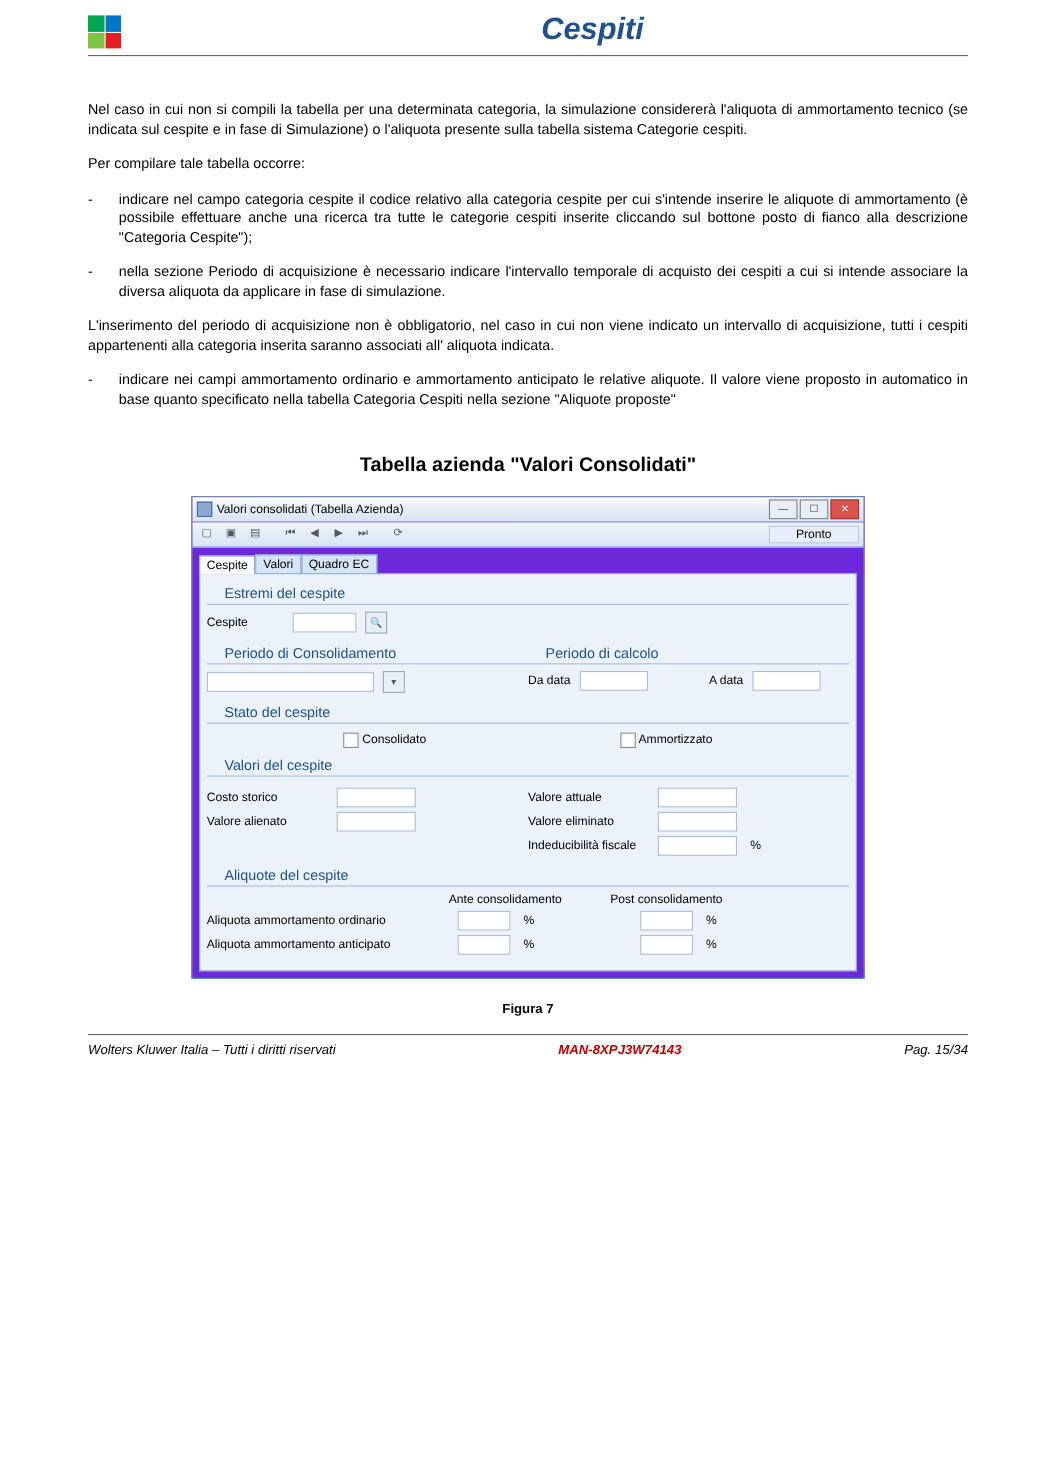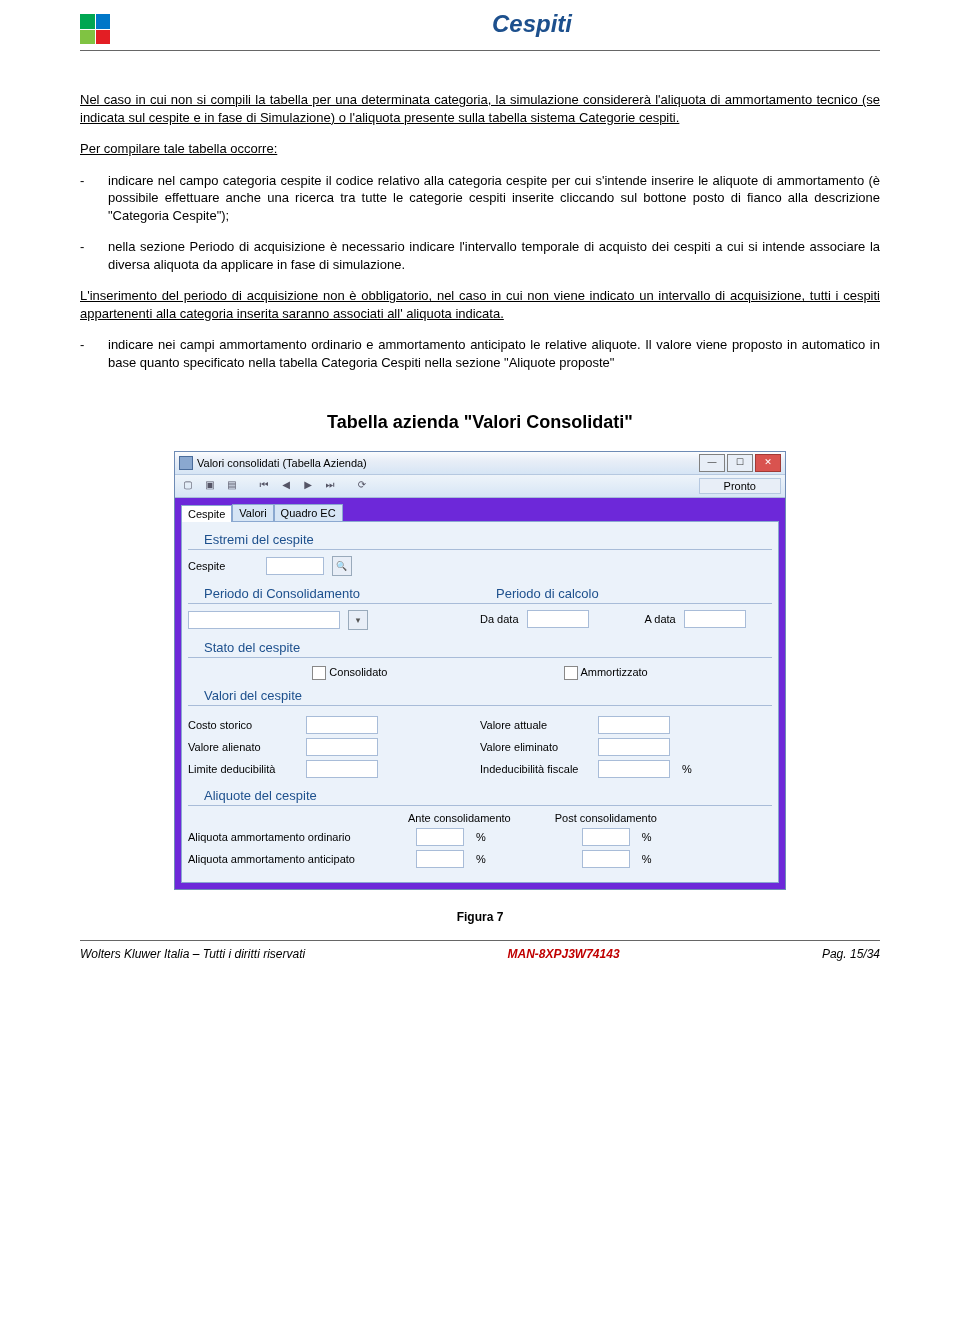--- a/index.html
+++ b/index.html
@@ -27,33 +27,33 @@
     grid-template-rows: 1fr 1fr;
     gap: 1px;
     margin-top: 4px;
   }
   .logo div { width: 100%; height: 100%; }
   .logo .q1 { background: #00a651; }
   .logo .q2 { background: #0077c8; }
   .logo .q3 { background: #80c342; }
   .logo .q4 { background: #e31e24; }
   .header-title {
-    font-size: 24px;
+    font-size: 28px;
     font-weight: bold;
     font-style: italic;
     color: #1d508d;
     margin-left: 370px;
   }
   .hr {
     border: none;
     border-top: 1px solid #666;
     margin: 6px 0 40px 0;
   }
   .body-text { text-align: justify; line-height: 1.35; }
-  .body-text p { margin: 0 0 14px 0; text-decoration: underline; }
+  .body-text p { margin: 0 0 14px 0; }
   .bullet { display: flex; margin: 0 0 14px 0; }
   .bullet .dash { width: 28px; flex-shrink: 0; }
   .bullet .btxt { flex: 1; text-align: justify; }
   .section-heading {
     font-size: 18px;
     font-weight: bold;
     text-align: center;
     margin: 40px 0 18px 0;
   }
   
@@ -306,24 +306,20 @@
       <div class="two-col">
         <div>
           <div class="row">
               <span class="lbl" style="width:110px">Costo storico</span>
               <span class="inp med"></span>
             </div>
           <div class="row">
               <span class="lbl" style="width:110px">Valore alienato</span>
               <span class="inp med"></span>
             </div>
-          <div class="row">
-              <span class="lbl" style="width:110px">Limite deducibilità</span>
-              <span class="inp med"></span>
-            </div>
         </div>
         <div>
           <div class="row">
               <span class="lbl" style="width:110px">Valore attuale</span>
               <span class="inp med"></span>
             </div>
           <div class="row">
               <span class="lbl" style="width:110px">Valore eliminato</span>
               <span class="inp med"></span>
             </div>

